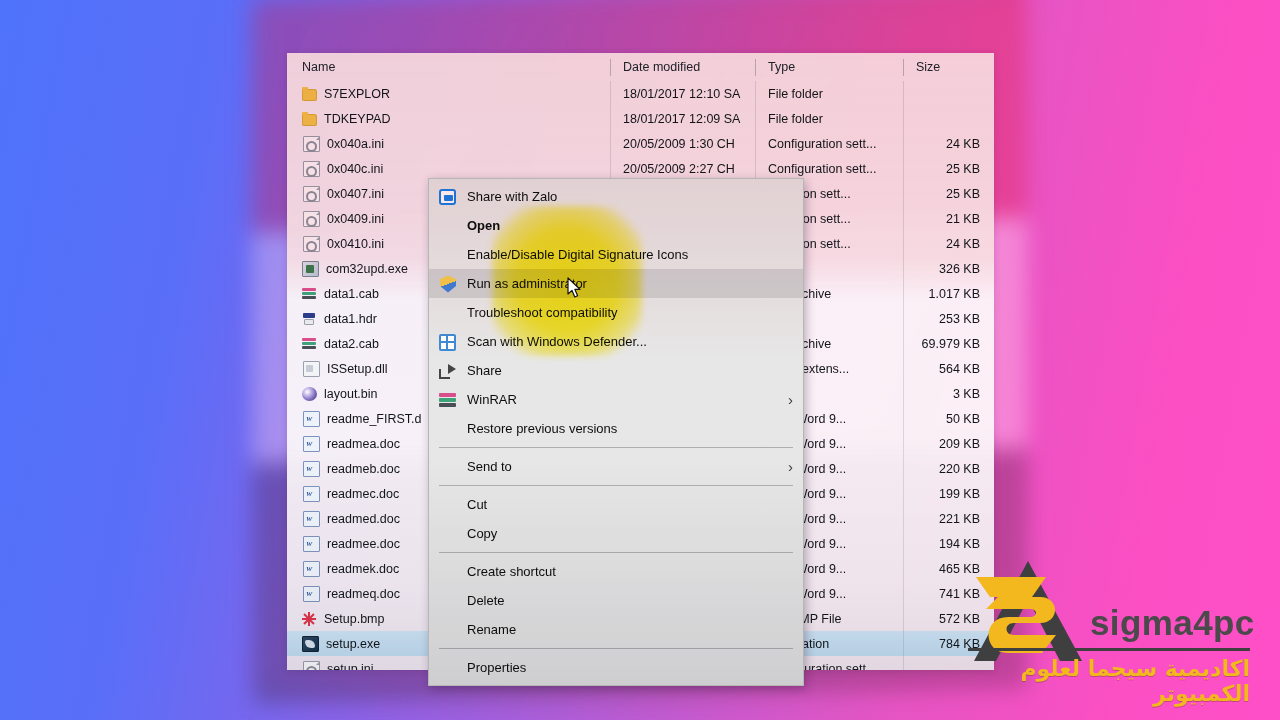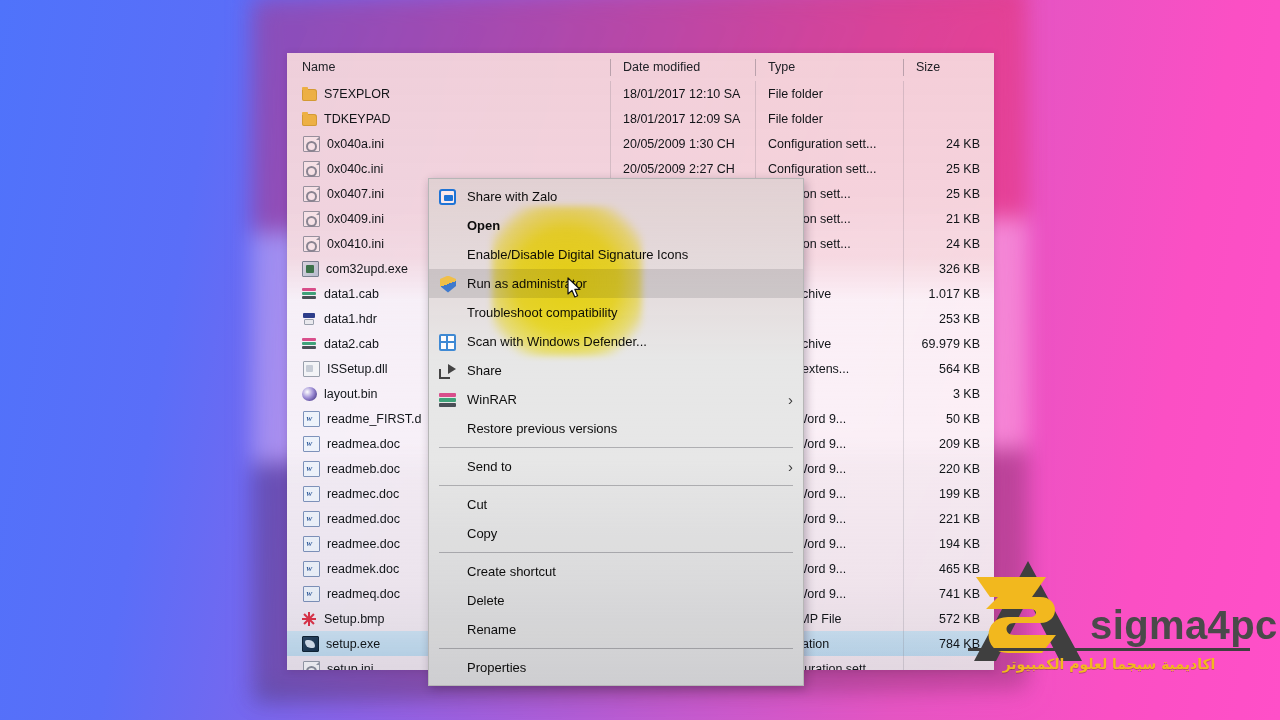--- a/index.html
+++ b/index.html
@@ -184,27 +184,27 @@
     pointer-events:none;
   }
   
   #cursor{position:absolute;left:567px;top:277px;width:15px;height:22px;pointer-events:none;}
 
   
   #watermark{position:absolute;right:12px;bottom:4px;width:300px;height:165px;}
   #wm-logo{position:absolute;left:0;top:6px;width:120px;height:108px;}
   #wm-brand{
     position:absolute;left:122px;top:52px;
-    font-size:40px;font-weight:bold;color:#4a4a4a;
+    font-size:35px;font-weight:bold;color:#4a4a4a;
     letter-spacing:.4px;font-family:"Liberation Sans",sans-serif;
   }
   #wm-rule{position:absolute;left:0;top:97px;width:282px;height:3px;background:#3f3f3f;}
   #wm-arabic{
-    position:absolute;left:0;top:105px;width:282px;text-align:center;
-    direction:rtl;font-size:14px;font-weight:bold;color:#f2b81e;
+    position:absolute;left:0;top:105px;width:282px;text-align:right;
+    direction:rtl;font-size:22px;font-weight:bold;color:#f2b81e;
     font-family:"DejaVu Sans",sans-serif;
     text-shadow:0 1px 0 rgba(90,60,0,.35);
   }
 </style>
 </head>
 <body>
 
 <div id="bg-gradient"></div>
 <div id="bg-flag"></div>
 <div id="bg-flag-shade"></div>

